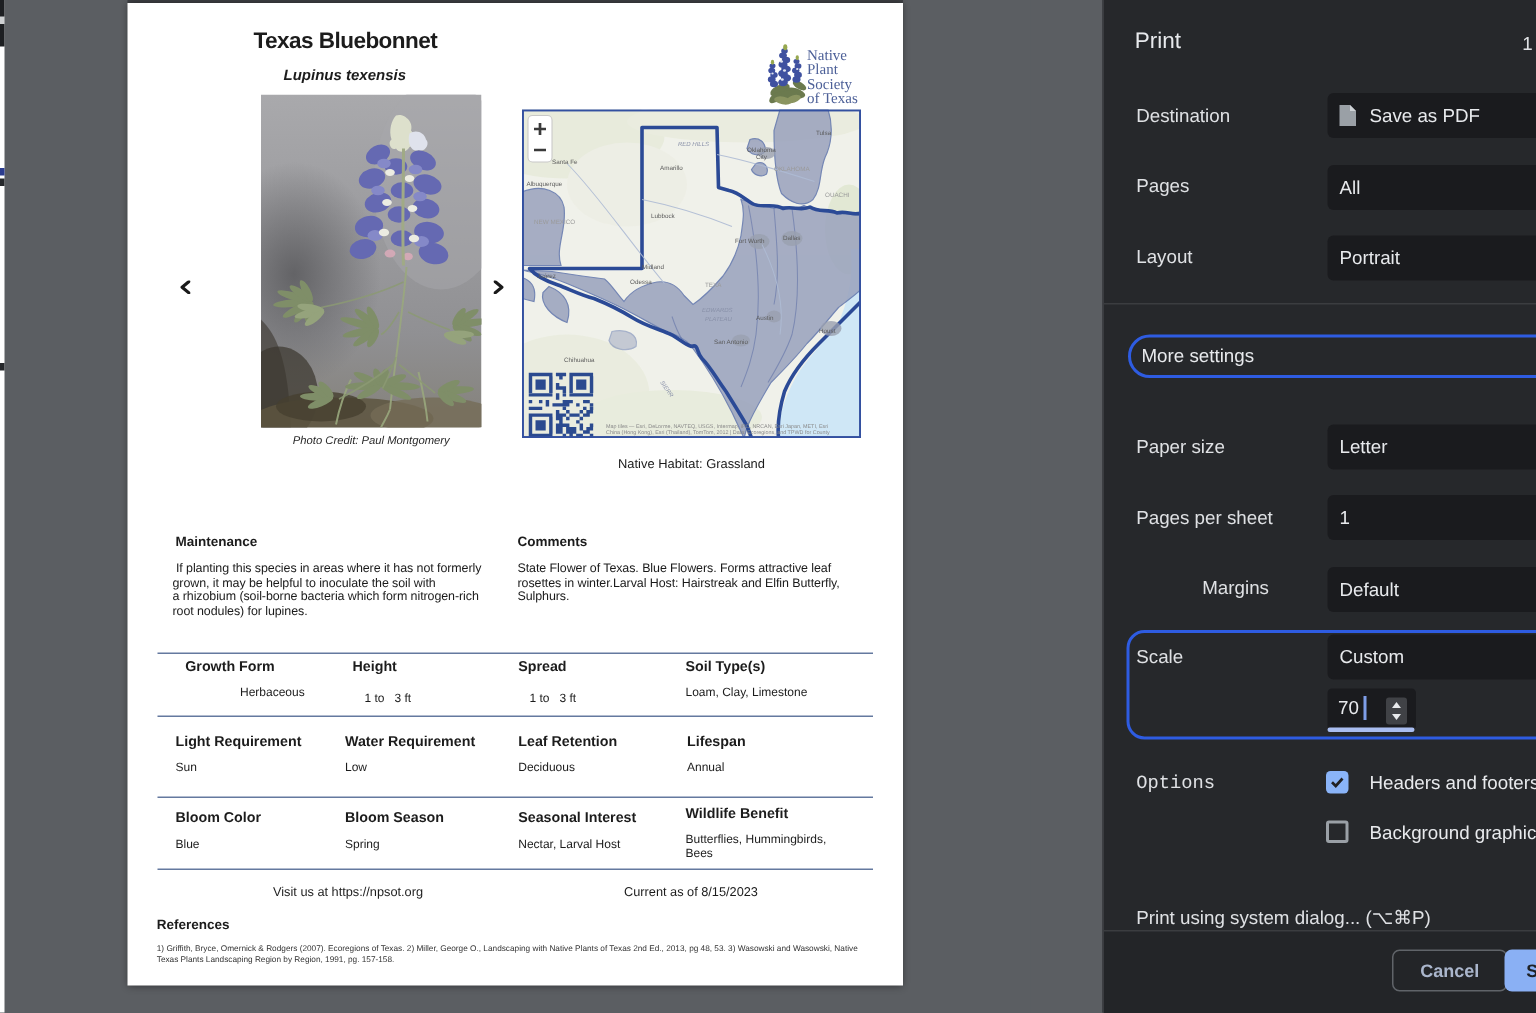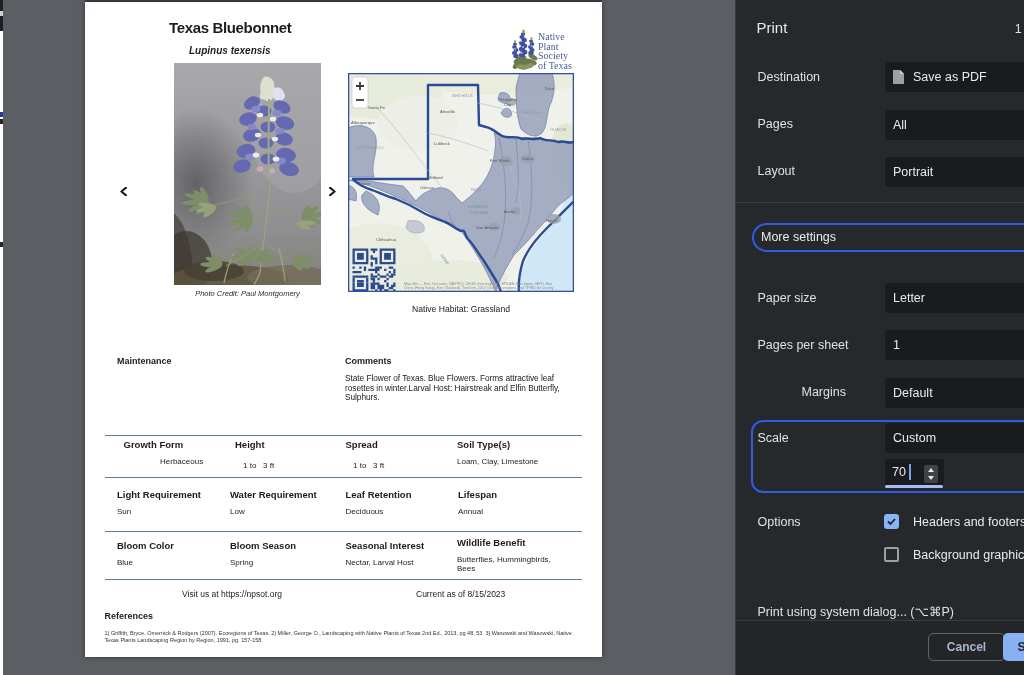--- a/index.html
+++ b/index.html
@@ -243,20 +243,21 @@
 <rect x="4" y="4" width="16" height="31" rx="3" fill="#fff" stroke="#c8c8c8" stroke-width="0.7"></rect>
 <path d="M12 9 L12 17 M8 13 L16 13" stroke="#3a3a3a" stroke-width="1.8"></path>
 <path d="M8 27 L16 27" stroke="#3a3a3a" stroke-width="1.8"></path>
 <rect x="0" y="0" width="226" height="219" fill="none" stroke="#3350a0" stroke-width="2.6"></rect>
 </svg></div>
 
     <div class="pgt" style="left:89px;top:287px;width:147px;text-align:center;font-size:7.5px;font-style:italic;color:#2a2a2a;">Photo Credit: Paul Montgomery</div>
     <div class="pgt" style="left:263px;top:302px;width:226px;text-align:center;font-size:8.6px;color:#1a1a1a;">Native Habitat: Grassland</div>
 
     <div class="pgt" style="left:32px;top:354px;font-size:9px;font-weight:700;">Maintenance</div>
+    <div class="pgt" style="left:30px;top:372px;font-size:8.3px;line-height:9.5px;color:#1a1a1a;letter-spacing:-0.05px;">&nbsp;If planting this species in areas where it has not formerly<br>grown, it may be helpful to inoculate the soil with<br>a rhizobium (soil-borne bacteria which form nitrogen-rich<br>root nodules) for lupines.</div>
     <div class="pgt" style="left:260px;top:354px;font-size:9px;font-weight:700;">Comments</div>
     <div class="pgt" style="left:260px;top:372px;font-size:8.3px;line-height:9.5px;color:#1a1a1a;letter-spacing:-0.05px;">State Flower of Texas. Blue Flowers. Forms attractive leaf<br>rosettes in winter.Larval Host: Hairstreak and Elfin Butterfly,<br>Sulphurs.</div>
 
     <div class="abs" style="left:19.5px;top:432.5px;width:477px;height:1.7px;background:#64799f;"></div>
     <div class="abs" style="left:19.5px;top:474.7px;width:477px;height:1.7px;background:#64799f;"></div>
     <div class="abs" style="left:19.5px;top:528.5px;width:477px;height:1.7px;background:#64799f;"></div>
     <div class="abs" style="left:19.5px;top:576.7px;width:477px;height:1.7px;background:#64799f;"></div>
 
     <div class="pgt" style="left:38.5px;top:437px;font-size:9.5px;font-weight:700;">Growth Form</div>
     <div class="pgt" style="left:150px;top:437px;font-size:9.5px;font-weight:700;">Height</div>
@@ -410,21 +411,21 @@
   <div class="abs" style="left:149px;top:459px;width:59px;height:26px;background:#1a1b1e;border-radius:3px 3px 0 0;">
     <span class="abs" style="left:7px;top:6px;font-size:12.5px;color:#e8eaed;">70</span>
     <div class="abs" style="left:24px;top:5px;width:1.5px;height:16px;background:#7e9ee8;"></div>
     <div class="abs" style="left:39px;top:6px;width:14px;height:18px;background:#404246;border-radius:2px;">
       <div class="abs" style="left:3.5px;top:3px;width:0;height:0;border-left:3.5px solid transparent;border-right:3.5px solid transparent;border-bottom:4.5px solid #e8eaed;"></div>
       <div class="abs" style="left:3.5px;top:10.5px;width:0;height:0;border-left:3.5px solid transparent;border-right:3.5px solid transparent;border-top:4.5px solid #e8eaed;"></div>
     </div>
   </div>
   <div class="abs" style="left:149px;top:485px;width:58px;height:2.5px;background:#a9bdf0;border-radius:2px;"></div>
 
-  <div class="lbl" style="top:515px;">Options</div>
+  <div class="lbl" style="top:515px;font-family:Liberation Mono, monospace;">Options</div>
   <div class="abs" style="left:148px;top:514px;width:15px;height:15px;background:#8ab4f8;border-radius:3px;">
     <svg class="abs" style="left:2px;top:2px;" width="11" height="11" viewBox="0 0 11 11">
         <path d="M2 5.5 4.5 8 9 3" stroke="#202124" stroke-width="1.8" fill="none"></path>
       </svg>
   </div>
   <div class="abs" style="left:177px;top:515px;font-size:12.5px;color:#e8eaed;">Headers and footers</div>
   <div class="abs" style="left:148px;top:547px;width:11px;height:11px;border:2px solid #9aa0a6;border-radius:2px;"></div>
   <div class="abs" style="left:177px;top:548px;font-size:12.5px;color:#e8eaed;">Background graphics</div>
 
   <div class="abs" style="left:21.5px;top:604px;font-size:12.5px;color:#dfe1e4;">Print using system dialog... (⌥⌘P)</div>

